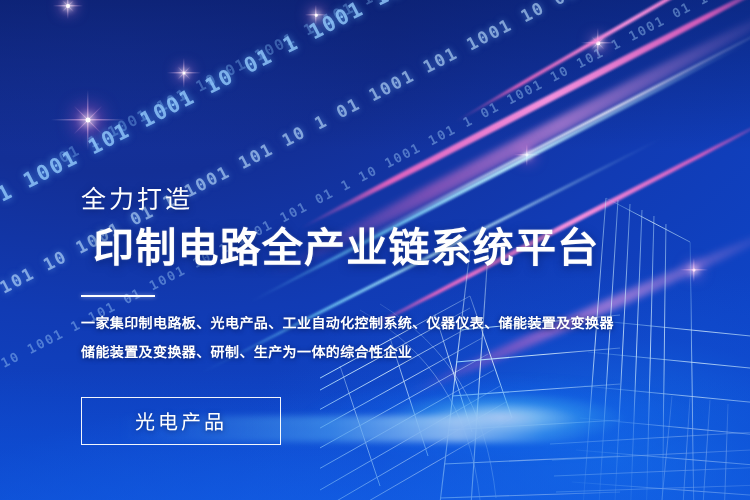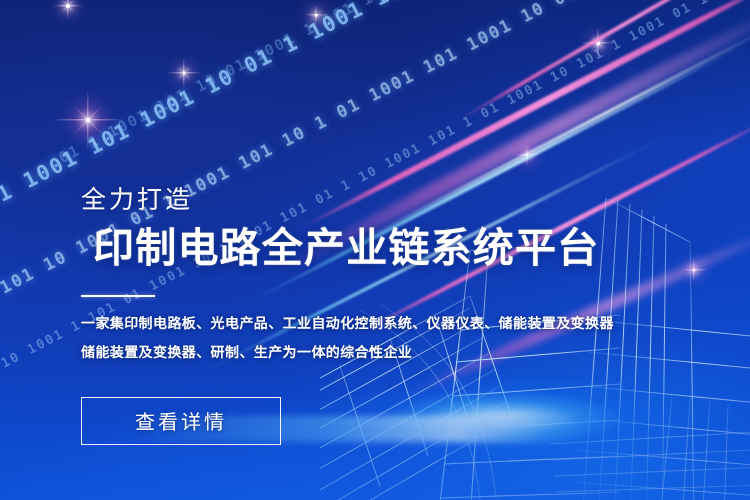--- a/index.html
+++ b/index.html
@@ -315,16 +315,16 @@
 
     <h1 class="headline">印制电路全产业链系统平台</h1>
 
     <div class="divider"></div>
 
     <div class="desc">
       <p>一家集印制电路板、光电产品、工业自动化控制系统、仪器仪表、储能装置及变换器</p>
       <p>储能装置及变换器、研制、生产为一体的综合性企业</p>
     </div>
 
-    <button class="cta" type="button">查看详情</button>
+    <button class="cta" type="button">光电产品</button>
 
   </div>
 </div>
 
 </body></html>

